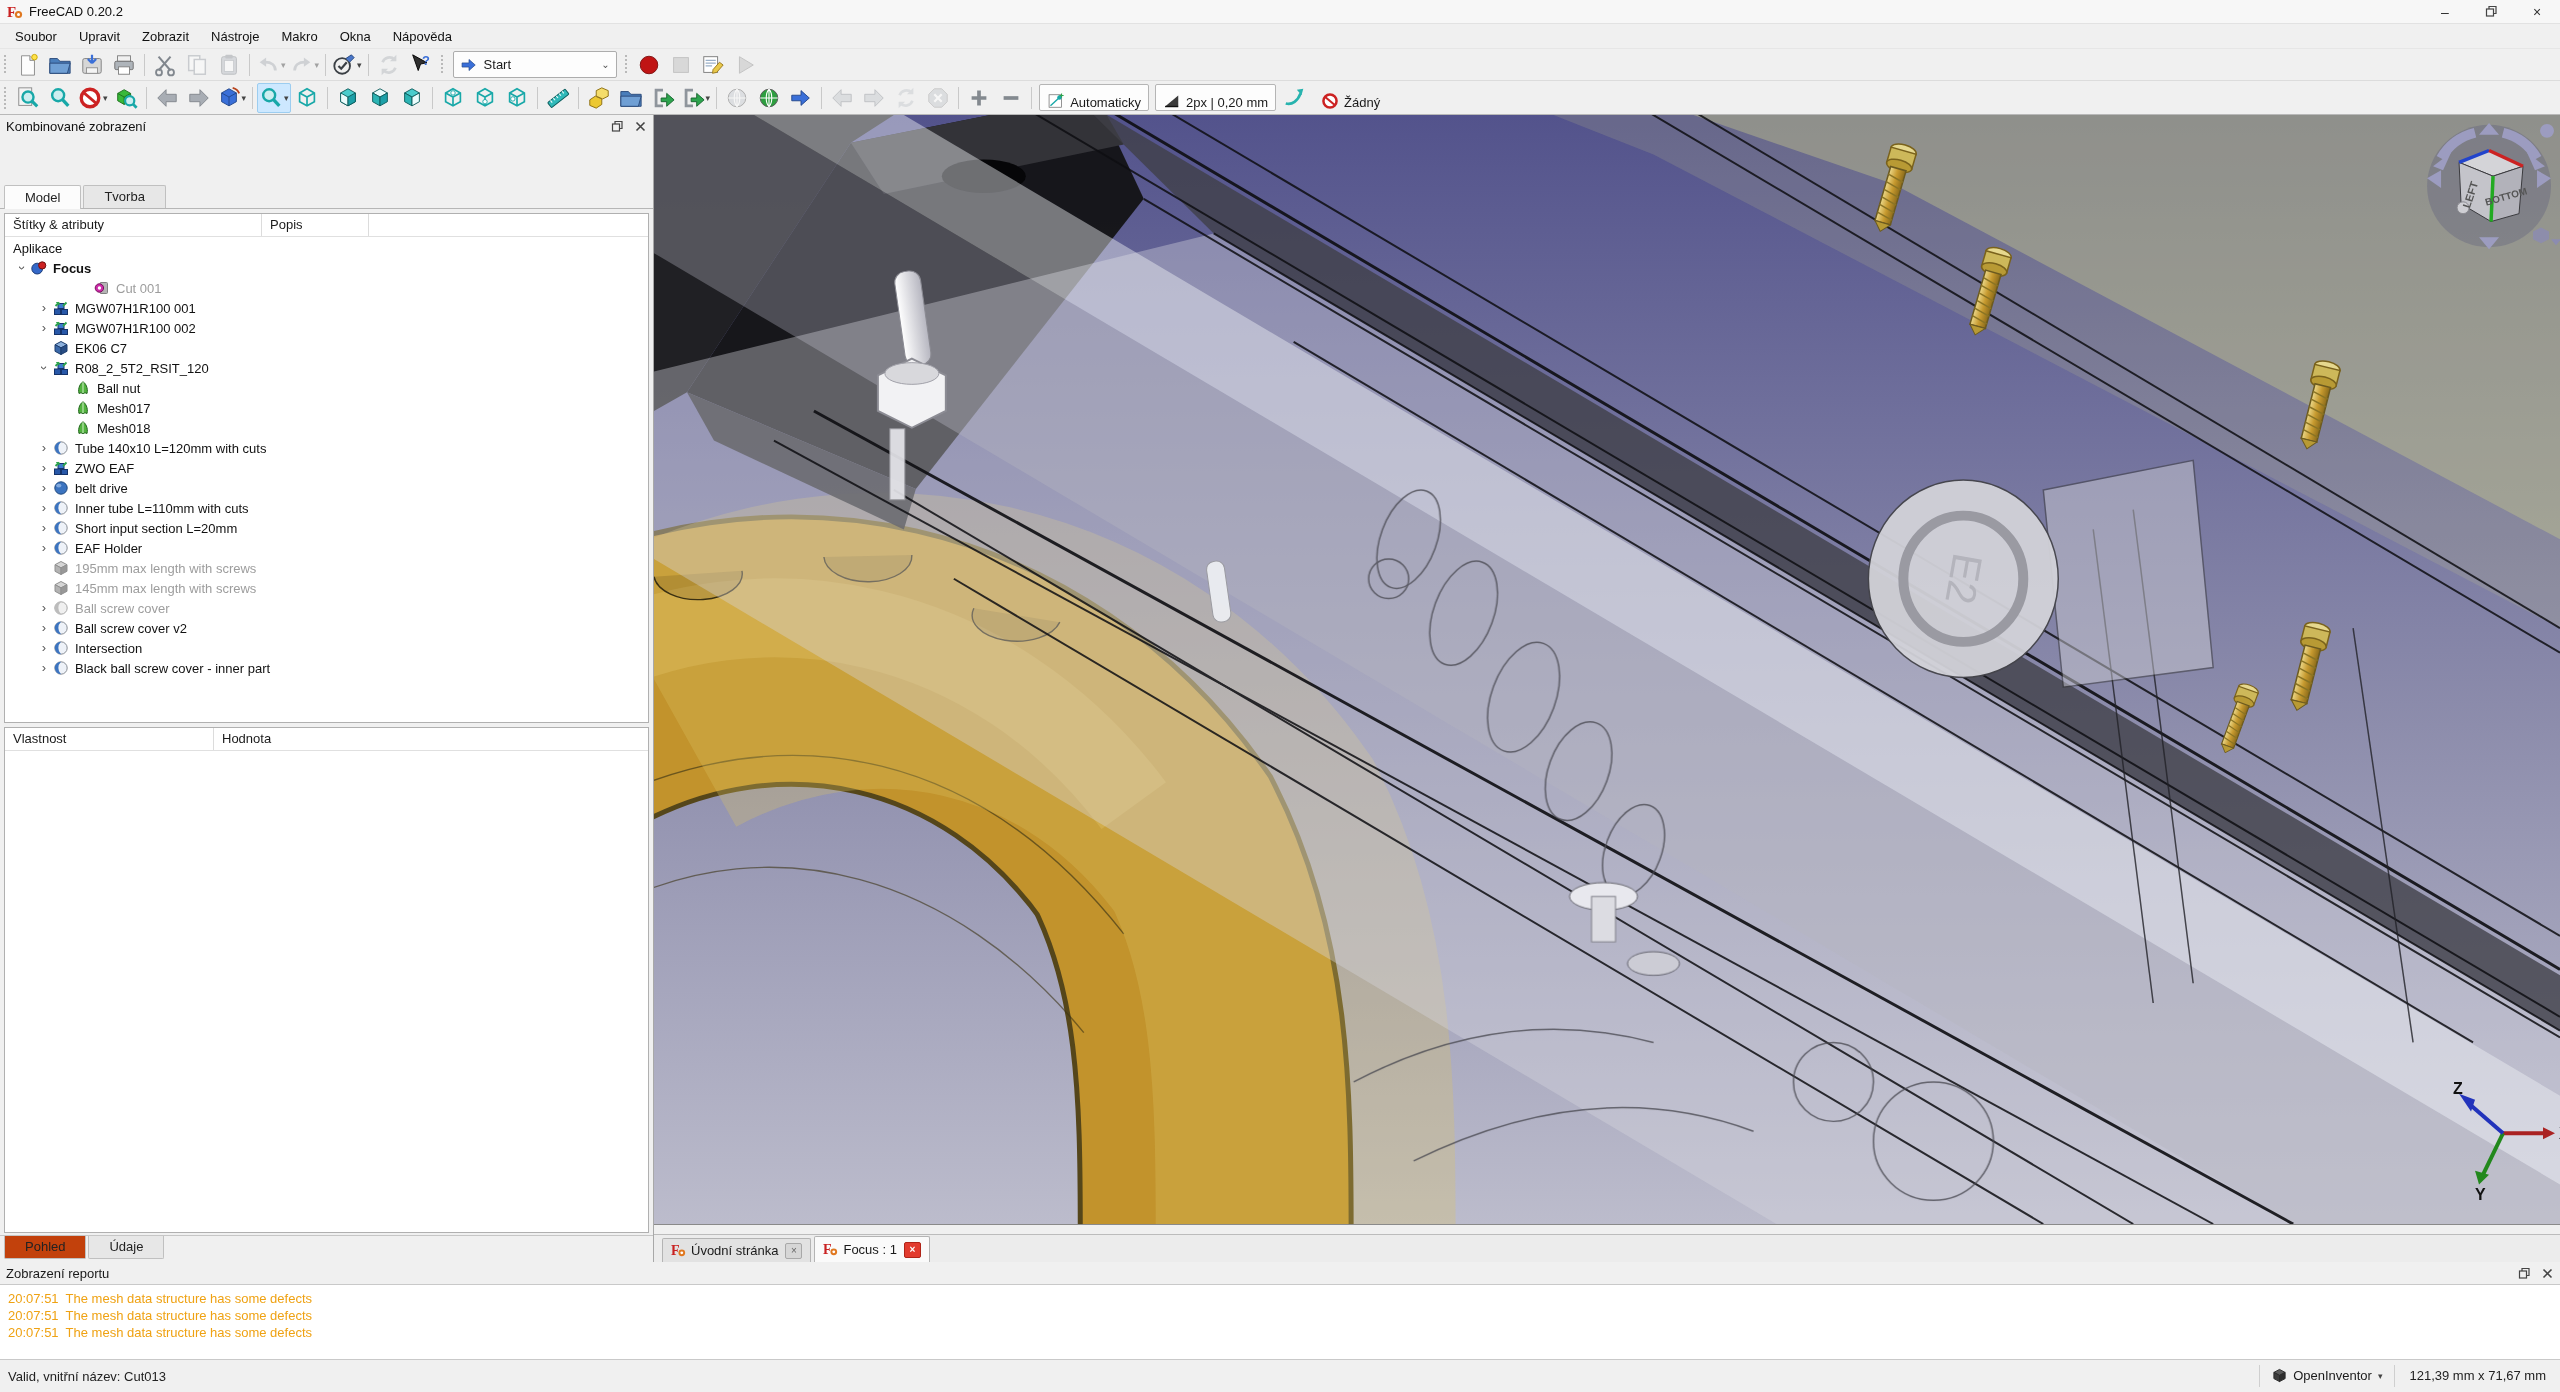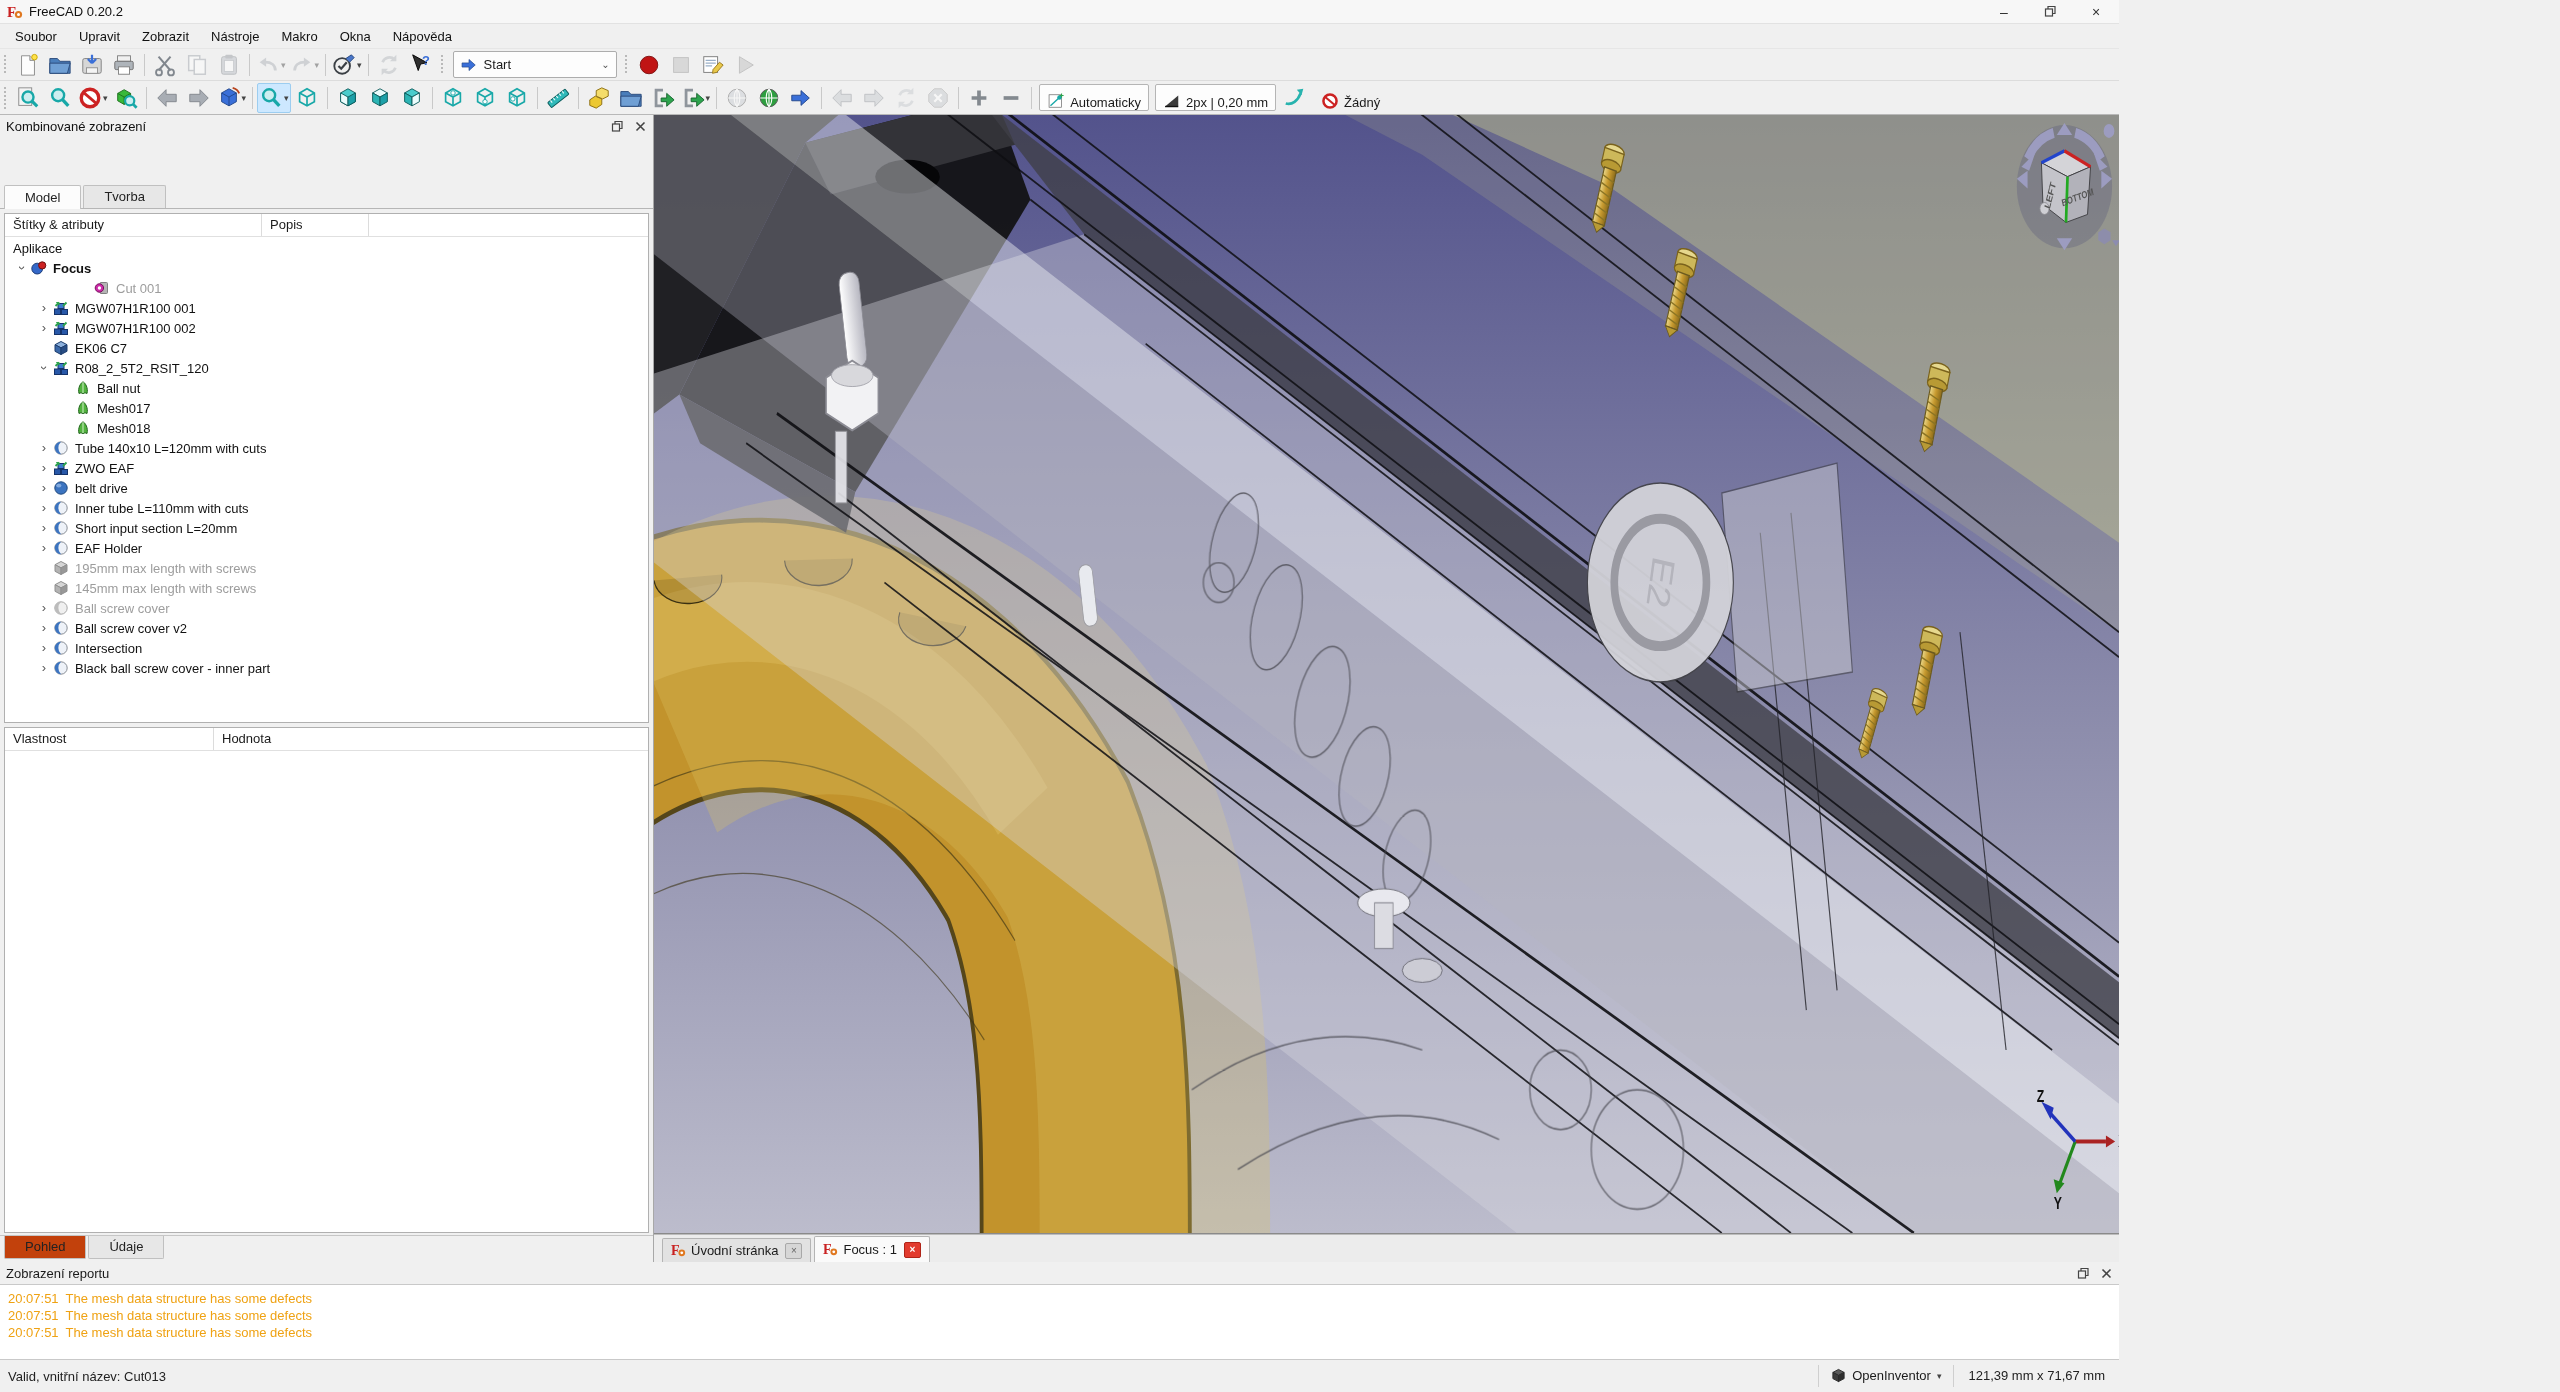--- a/index.html
+++ b/index.html
@@ -1,19 +1,19 @@
 <!DOCTYPE html>
 <html><head>
 <meta charset="utf-8">
 <style>
   html,body{margin:0;padding:0;}
   body{width:2560px;height:1392px;overflow:hidden;background:#f0f0f0;
        font-family:"Liberation Sans","DejaVu Sans",sans-serif;font-size:13px;color:#1a1a1a;
        -webkit-font-smoothing:antialiased;}
-  .app{display:flex;flex-direction:column;width:2119px;height:1392px;}
+  .app{display:flex;flex-direction:column;width:2560px;height:1392px;}
 
   
   .titlebar{height:23px;background:#f7f7f7;display:flex;align-items:center;border-bottom:1px solid #e2e2e2;}
   .titlebar .appicon{width:18px;height:16px;margin:0 5px 0 6px;}
   .titlebar .title{font-size:13px;color:#111;}
   .wincontrols{margin-left:auto;display:flex;height:100%;}
   .winctl{width:46px;display:flex;align-items:center;justify-content:center;color:#333;font-size:14px;}
 
   
   .menubar{height:24px;background:#f0f0f0;display:flex;align-items:center;padding-left:4px;}
@@ -61,21 +61,21 @@
   .trow.bold .tlabel{font-weight:bold;}
   .trow.gray .tlabel{color:#9d9d9d;}
   .propbox{flex:1;margin:0 4px 2px 4px;background:#fff;border:1px solid #b0b0b0;}
   .bottomtabs{height:26px;display:flex;align-items:flex-start;padding-left:4px;border-top:1px solid #c6c6c6;background:#f0f0f0;}
   .btab{padding:3px 20px 4px;border:1px solid #c0c0c0;border-top:none;background:#e7e7e7;color:#222;margin-right:2px;border-radius:0 0 2px 2px;}
   .btab.active{background:#c2410c;}
 
   .right{flex:1;display:flex;flex-direction:column;min-width:0;}
   .viewport{flex:1;position:relative;border-bottom:1px solid #8a8a8a;}
   .viewport svg{position:absolute;inset:0;width:100%;height:100%;display:block;}
-  .mditabbar{height:27px;background:#ececec;display:flex;align-items:flex-end;padding-left:8px;border-top:1px solid #bcbcbc;}
+  .mditabbar{height:27px;background:#ececec;display:flex;align-items:flex-end;padding-left:8px;border-top:1px solid #bcbcbc;margin-top:9px;}
   .mtab{display:flex;align-items:center;height:23px;padding:0 8px;border:1px solid #b4b4b4;border-bottom:none;background:#e2e2e2;margin-right:3px;border-radius:2px 2px 0 0;}
   .mtab.active{background:#fafafa;height:25px;}
   .fcmini{width:15px;height:15px;margin-right:5px;}
   .mclose{width:15px;height:14px;margin-left:7px;background:#d6d6d6;border:1px solid #a8a8a8;border-radius:2px;color:#666;font-size:10px;line-height:13px;text-align:center;}
   .mclose.red{background:#e23b2e;border-color:#b02418;color:#fff;font-weight:bold;}
 
   
   .report{height:97px;display:flex;flex-direction:column;background:#f0f0f0;}
   .rephdr{height:22px;display:flex;align-items:center;padding:0 6px;border-bottom:1px solid #c9c9c9;background:#f0f0f0;}
   .rephdr .hbtns{margin-left:auto;display:flex;gap:10px;align-items:center;}

